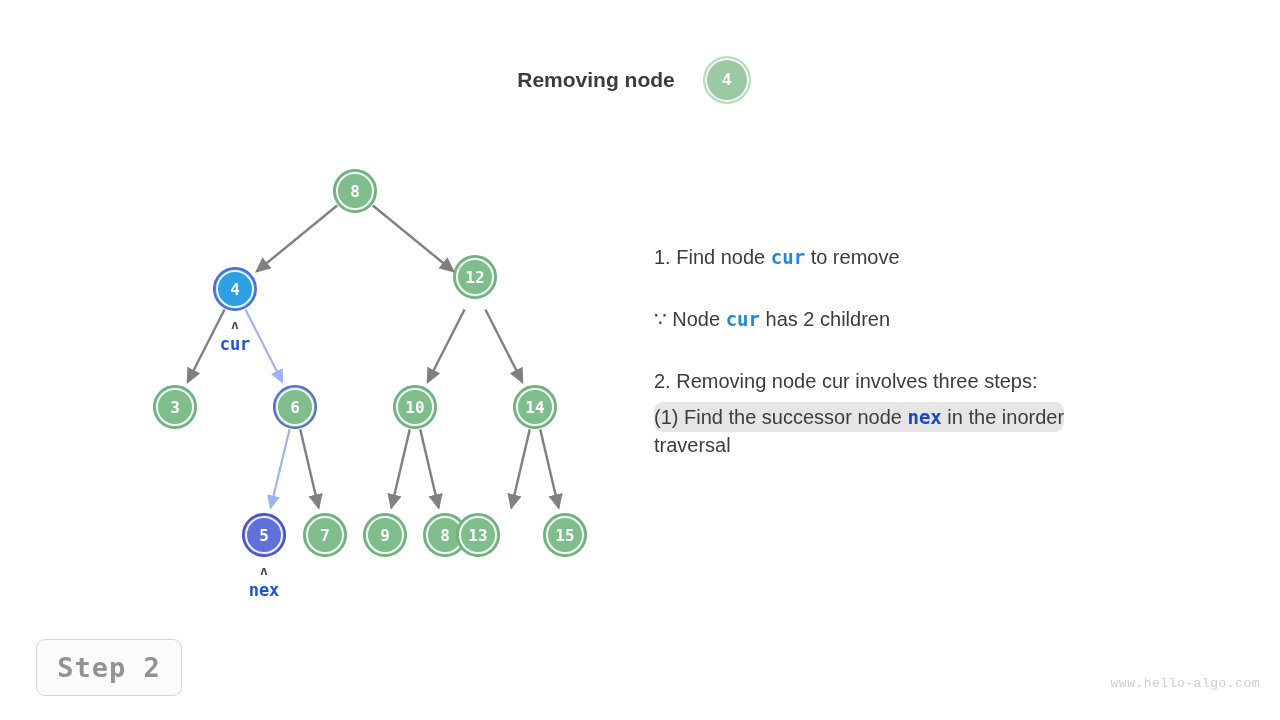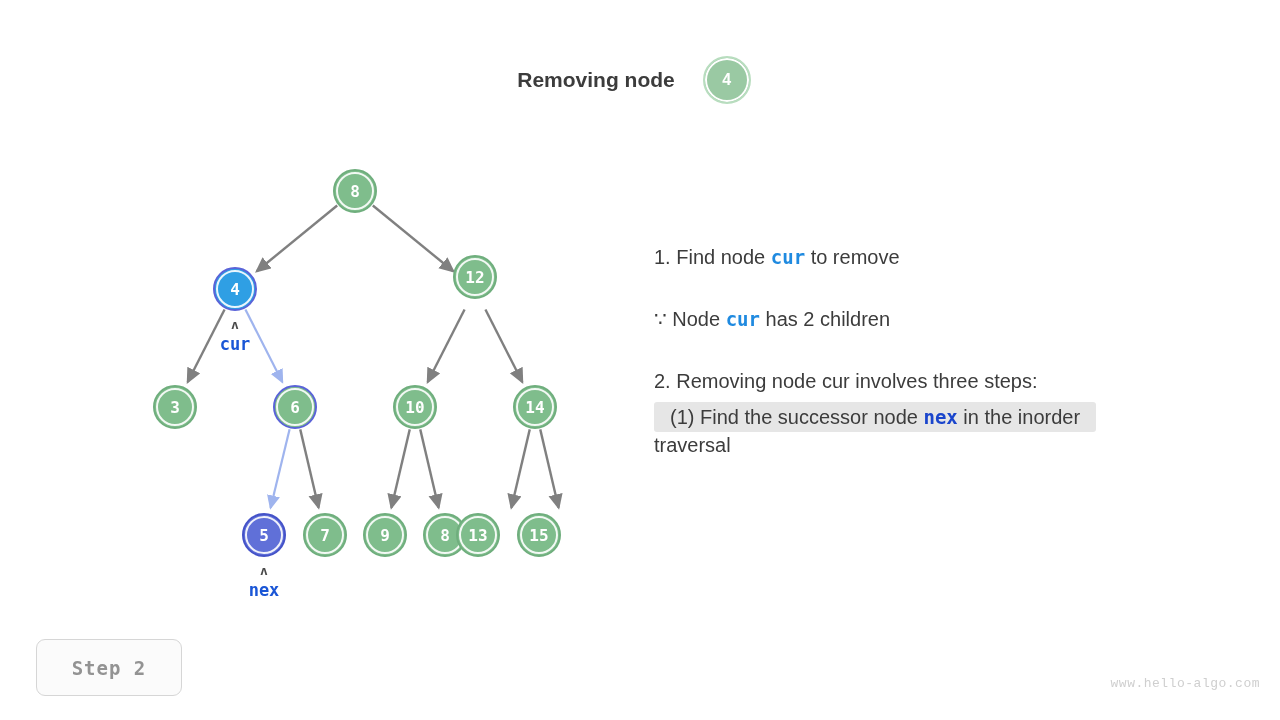--- a/index.html
+++ b/index.html
@@ -62,36 +62,36 @@
   .ptr .pname{ display:block; font-size:17px; font-weight:bold; color:#1a56d6; margin-top:3px;}
 
   
   #panel{
     position:absolute; left:637px; top:243px; width:630px;
     font-size:20px; line-height:28px; color:#3c3c3c;
   }
   .para{ padding-left:17px; margin-bottom:34px; }
   .para.last{ margin-bottom:8px; }
   .hl-band{
-    background:#e6e6e6; border-radius:3px;
-    display:inline; padding:4px 16px; box-decoration-break:clone;
+    background:#e6e6e6; border-radius:9px;
+    display:inline; padding:4px 0; box-decoration-break:clone;
     -webkit-box-decoration-break:clone;
   }
   .band-wrap{ padding-left:17px; margin-top:2px; }
   .kw{ color:#1f8ae0; font-weight:bold; font-family:"DejaVu Sans Mono", monospace; font-size:19px;}
   .kw.dark{ color:#1a45cc; }
 
   
   #step{
     position:absolute; left:36px; top:639px;
     width:144px; height:55px;
     border:1px solid #d6d6d6; border-radius:9px;
     background:#fbfbfb;
     display:flex; align-items:center; justify-content:center;
-    color:#939393; font-size:19px; font-weight:bold;
+    color:#939393; font-size:27px; font-weight:bold;
     font-family:"DejaVu Sans Mono", monospace;
     letter-spacing:1px;
   }
 
   
   #watermark{
     position:absolute; right:20px; top:676px;
     color:#cfcfcf; font-size:13px;
     font-family:Liberation Mono, monospace;
     letter-spacing:.5px;
@@ -172,21 +172,21 @@
         <span class="val">9</span>
       </div>
       <div class="node green" style="left: 445px; top: 535px;">
         <span class="ring"></span>
         <span class="val">8</span>
       </div>
       <div class="node green" style="left: 478px; top: 535px;">
         <span class="ring"></span>
         <span class="val">13</span>
       </div>
-      <div class="node green" style="left: 539px; top: 535px; text-align: right;">
+      <div class="node green" style="left: 565px; top: 535px; text-align: right;">
         <span class="ring"></span>
         <span class="val">15</span>
       </div>
     </div>
   <div id="ptr-layer">
       <div class="ptr" style="left: 235px; top: 318px;">
         <span class="caret">ʌ</span>
         <span class="pname">cur</span>
       </div>
       <div class="ptr" style="left: 264px; top: 564px;">

